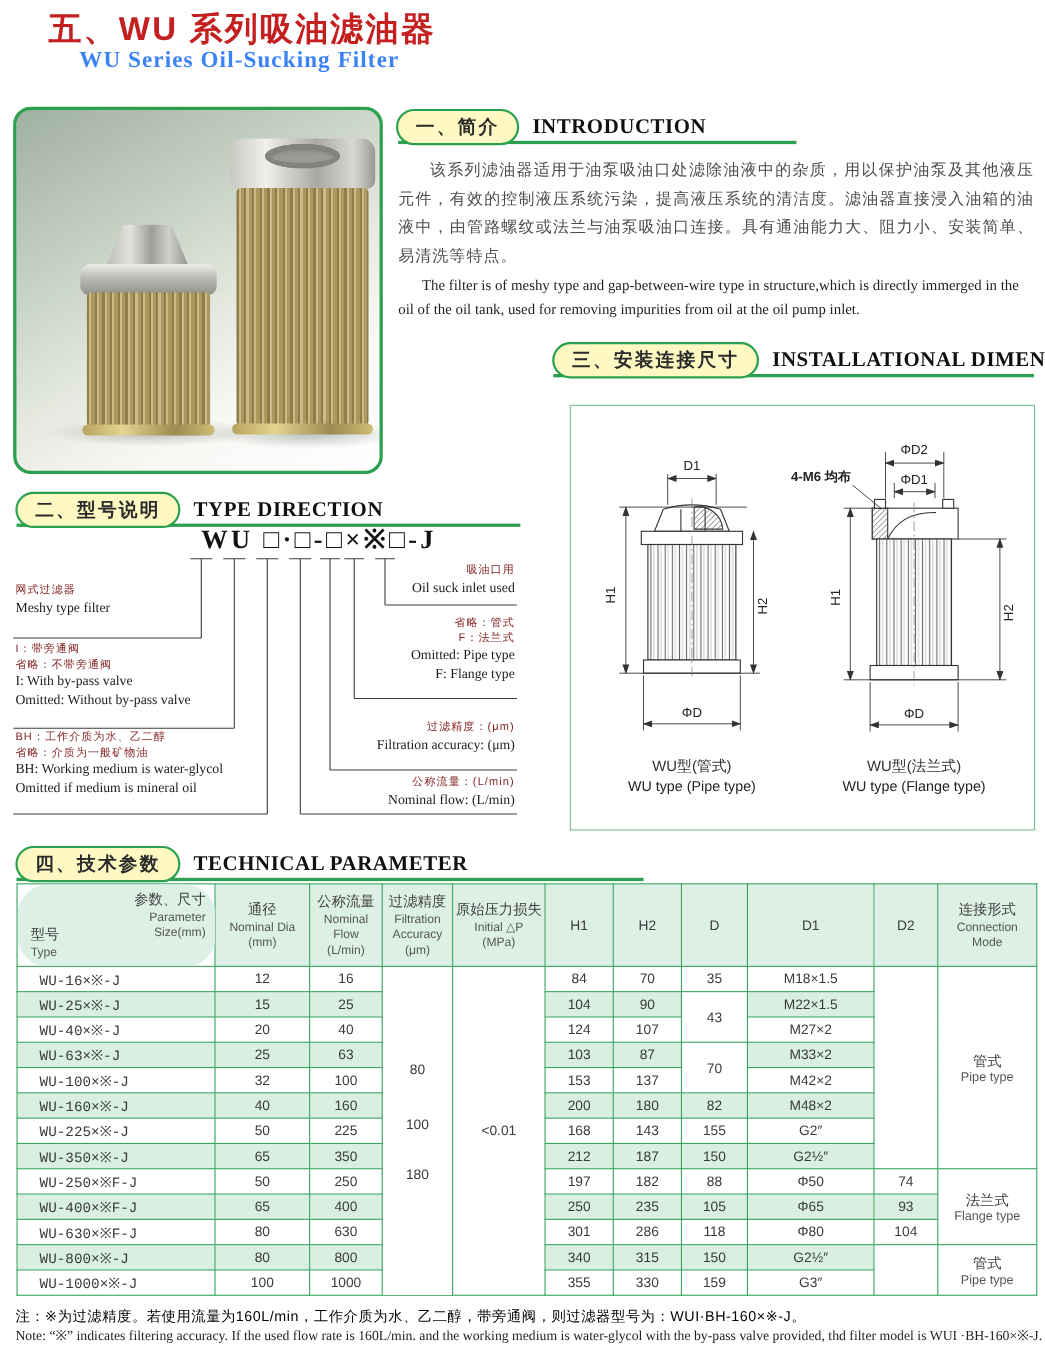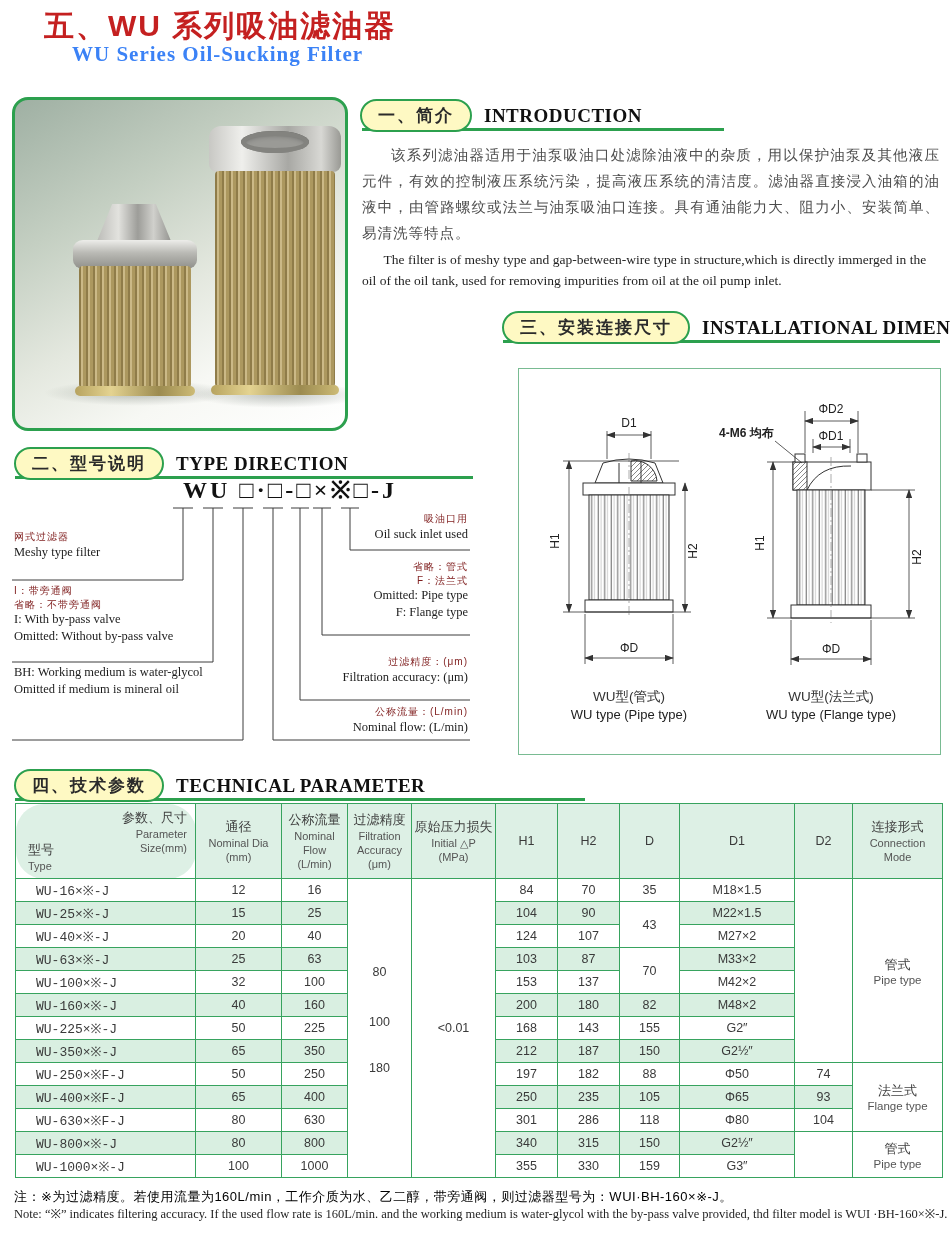--- a/index.html
+++ b/index.html
@@ -251,20 +251,22 @@
     <div class="cn">网式过滤器</div>
     <div class="en">Meshy type filter</div>
   </div>
   <div class="lab" style="left:14px;top:584px;">
     <div class="cn">I：带旁通阀
 省略：不带旁通阀</div>
     <div class="en">I: With by-pass valve
 Omitted: Without by-pass valve</div>
   </div>
   <div class="lab" style="left:14px;top:664px;">
+    <div class="cn">BH：工作介质为水、乙二醇
+省略：介质为一般矿物油</div>
     <div class="en">BH: Working medium is water-glycol
 Omitted if medium is mineral oil</div>
   </div>
   <div class="lab r" style="right:482px;top:512px;">
     <div class="cn">吸油口用</div>
     <div class="en">Oil suck inlet used</div>
   </div>
   <div class="lab r" style="right:482px;top:560px;">
     <div class="cn">省略：管式
 F：法兰式</div>

